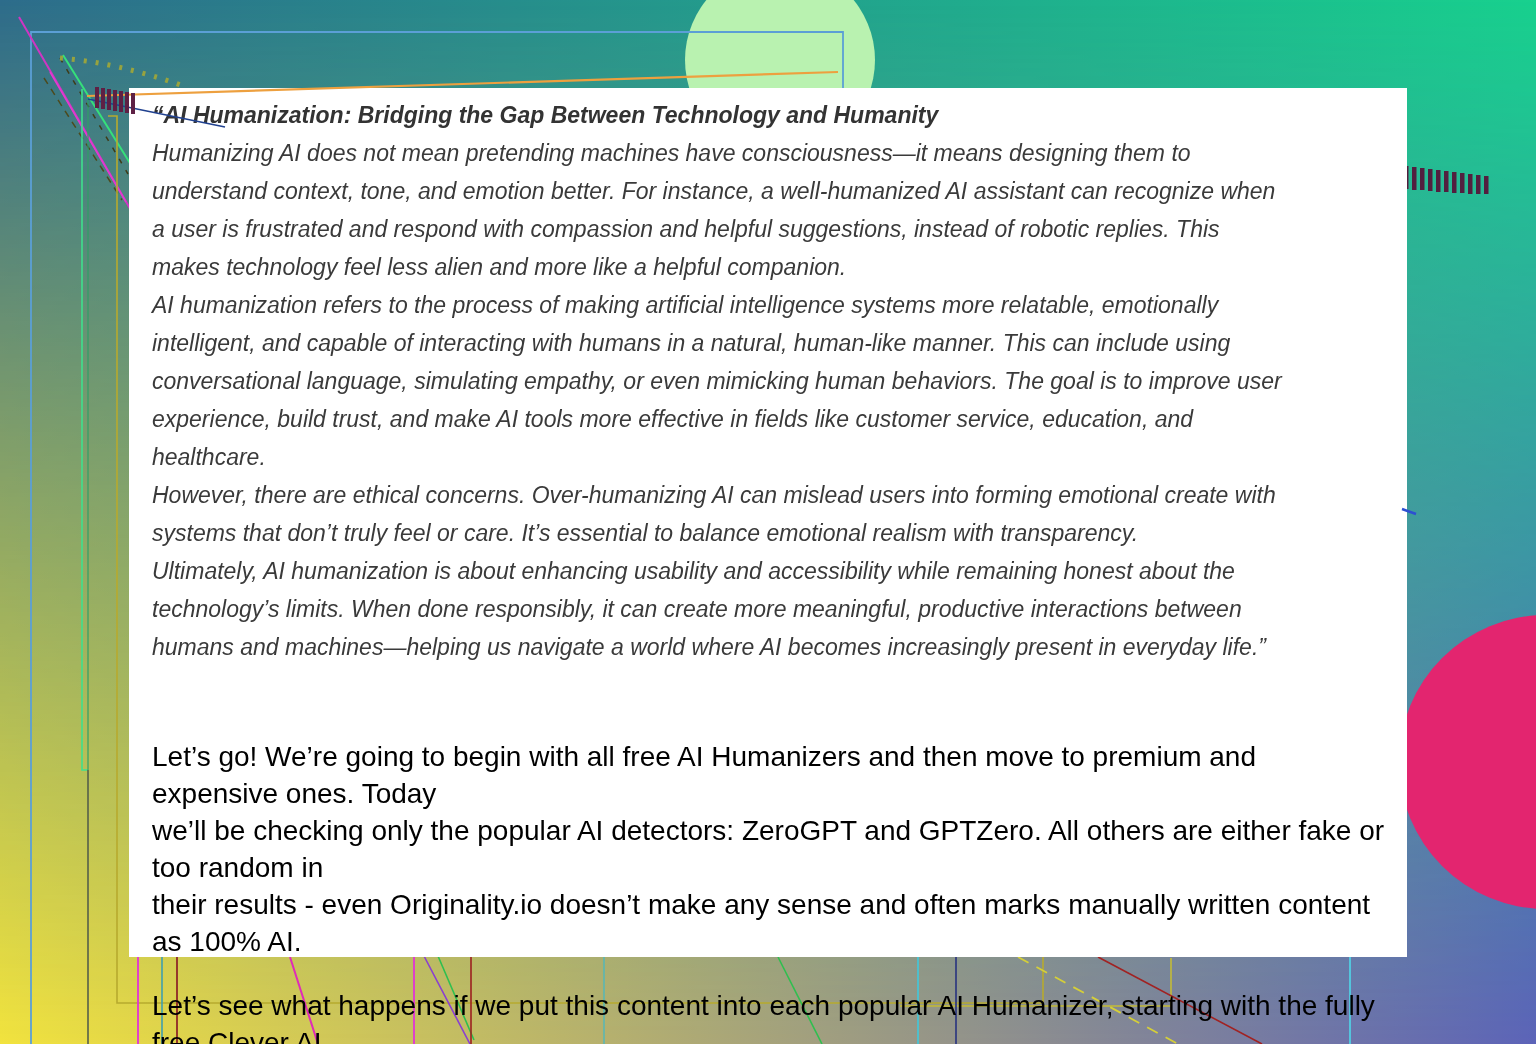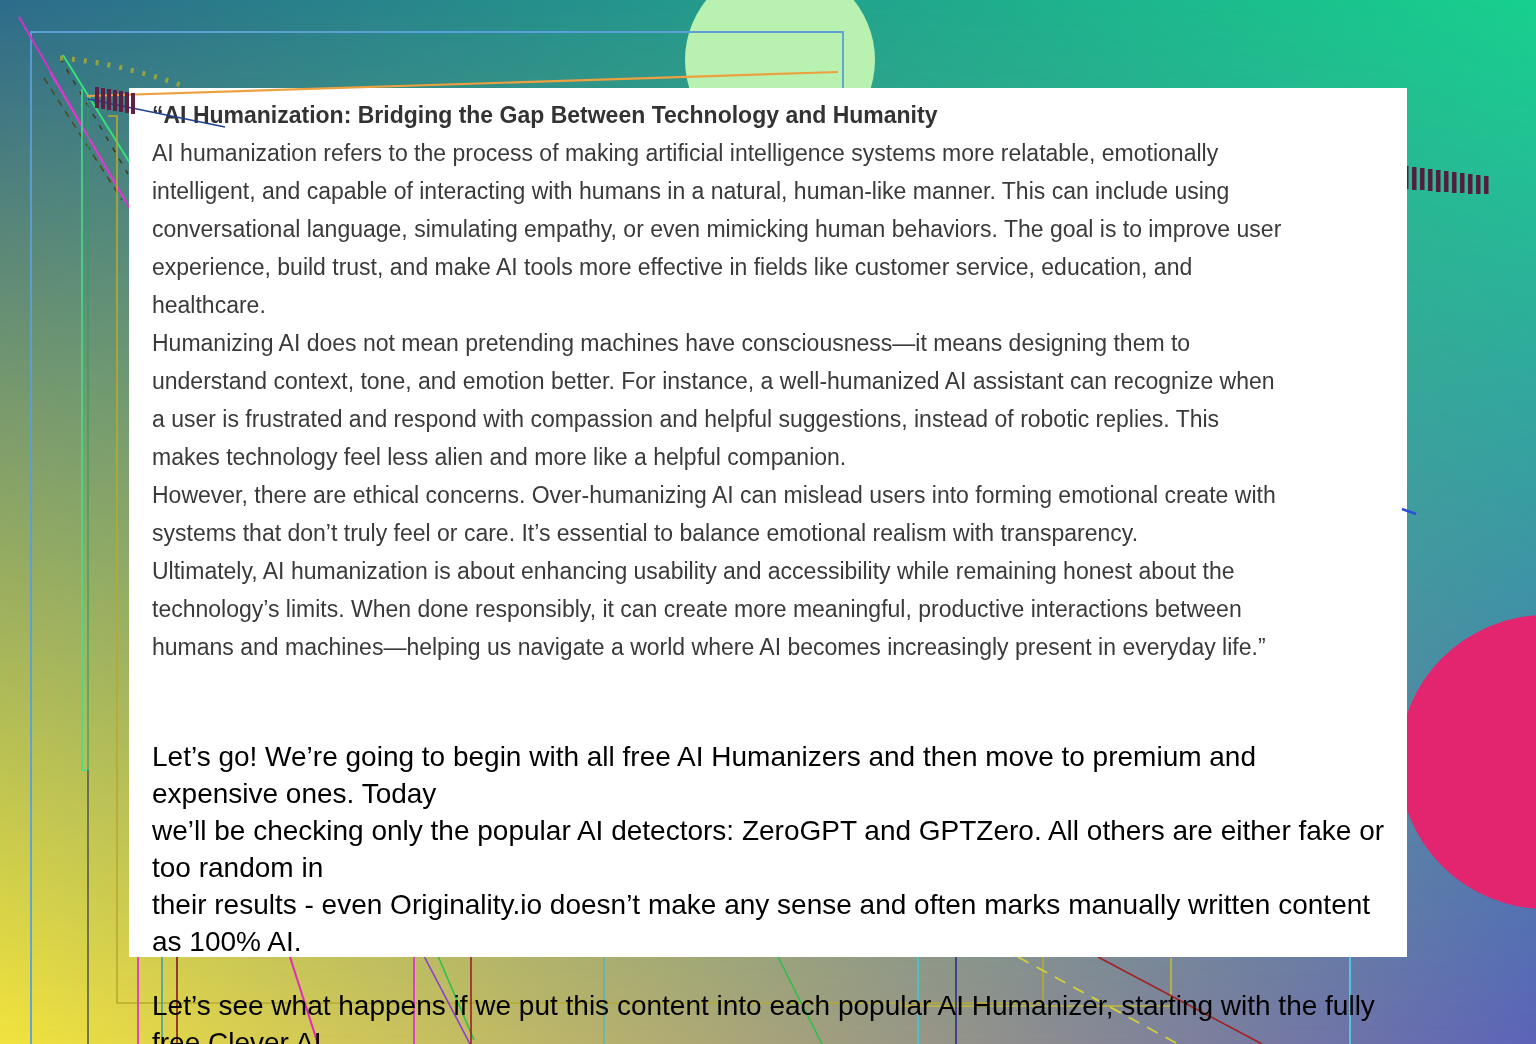--- a/index.html
+++ b/index.html
@@ -11,21 +11,21 @@
   .bg-bottom{position:absolute;inset:0;background:linear-gradient(90deg,#f2e33d 0%,#5c63b8 100%);
     -webkit-mask-image:linear-gradient(180deg,rgba(0,0,0,0) 0%,rgba(0,0,0,1) 100%);
             mask-image:linear-gradient(180deg,rgba(0,0,0,0) 0%,rgba(0,0,0,1) 100%);}
 
   .decor{position:absolute;left:0;top:0;width:1536px;height:1044px;}
   .decor.under{z-index:1;}
   .panel{position:absolute;left:129px;top:88px;width:1278px;height:869px;background:#ffffff;z-index:2;
     box-sizing:border-box;padding:8px 20px 0 23px;}
   .decor.over{z-index:3;pointer-events:none;}
 
-  .quote{color:#3a3a3a;font-size:23px;line-height:38px;}
+  .quote{font-style:italic;color:#3a3a3a;font-size:23px;line-height:38px;}
   .quote p{margin:0;white-space:pre-line;}
   .quote .title{font-weight:bold;color:#333333;}
   .commentary{margin-top:72px;color:#000000;font-size:28px;line-height:37px;}
   .commentary p{margin:0;white-space:pre-line;}
   .commentary p + p{margin-top:27px;}
 </style>
 </head>
 <body>
 
 <div class="stage">
@@ -84,29 +84,29 @@
       <rect x="1460" y="173" width="4.5" height="20"></rect>
       <rect x="1468" y="174" width="4.5" height="20"></rect>
       <rect x="1476" y="175" width="4.5" height="19"></rect>
       <rect x="1484" y="176" width="4.5" height="18"></rect>
     </g>
   </svg>
 
   <div class="panel">
     <div class="quote">
       <p class="title">“AI Humanization: Bridging the Gap Between Technology and Humanity</p>
+      <p>Humanizing AI does not mean pretending machines have consciousness—it means designing them to
+understand context, tone, and emotion better. For instance, a well-humanized AI assistant can recognize when
+a user is frustrated and respond with compassion and helpful suggestions, instead of robotic replies. This
+makes technology feel less alien and more like a helpful companion.</p>
       <p>AI humanization refers to the process of making artificial intelligence systems more relatable, emotionally
 intelligent, and capable of interacting with humans in a natural, human-like manner. This can include using
 conversational language, simulating empathy, or even mimicking human behaviors. The goal is to improve user
 experience, build trust, and make AI tools more effective in fields like customer service, education, and
 healthcare.</p>
-      <p>Humanizing AI does not mean pretending machines have consciousness—it means designing them to
-understand context, tone, and emotion better. For instance, a well-humanized AI assistant can recognize when
-a user is frustrated and respond with compassion and helpful suggestions, instead of robotic replies. This
-makes technology feel less alien and more like a helpful companion.</p>
       <p>However, there are ethical concerns. Over-humanizing AI can mislead users into forming emotional create with
 systems that don’t truly feel or care. It’s essential to balance emotional realism with transparency.</p>
       <p>Ultimately, AI humanization is about enhancing usability and accessibility while remaining honest about the
 technology’s limits. When done responsibly, it can create more meaningful, productive interactions between
 humans and machines—helping us navigate a world where AI becomes increasingly present in everyday life.”</p>
     </div>
     <div class="commentary">
       <p>Let’s go! We’re going to begin with all free AI Humanizers and then move to premium and expensive ones. Today
 we’ll be checking only the popular AI detectors: ZeroGPT and GPTZero. All others are either fake or too random in
 their results - even Originality.io doesn’t make any sense and often marks manually written content as 100% AI.</p>

